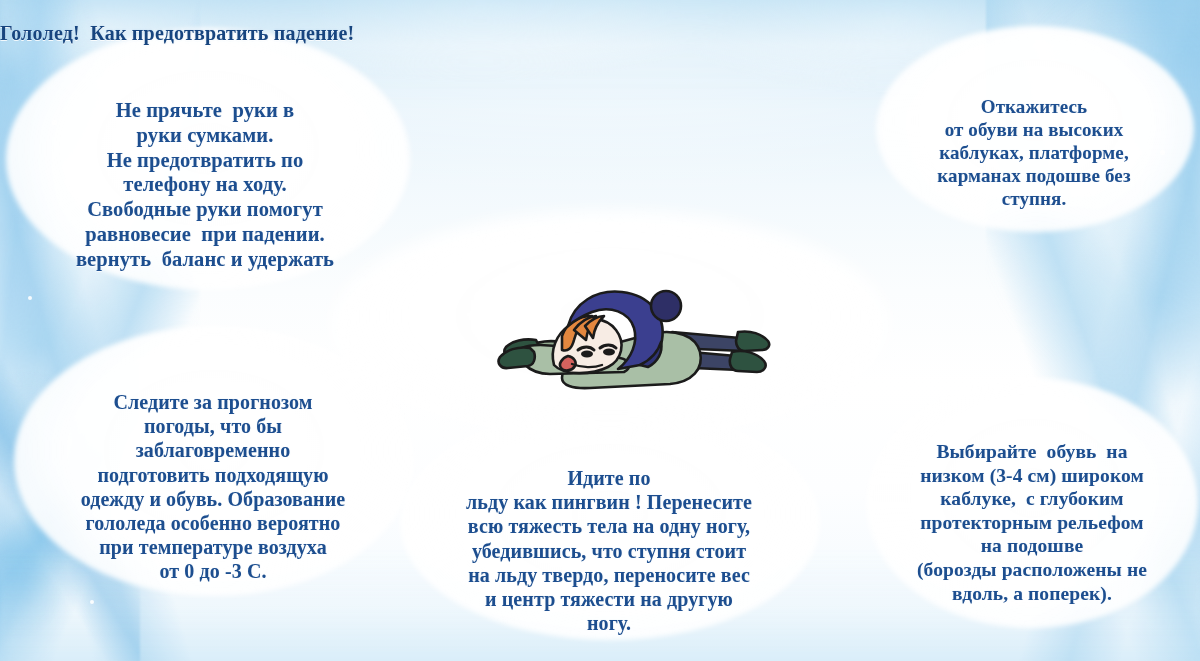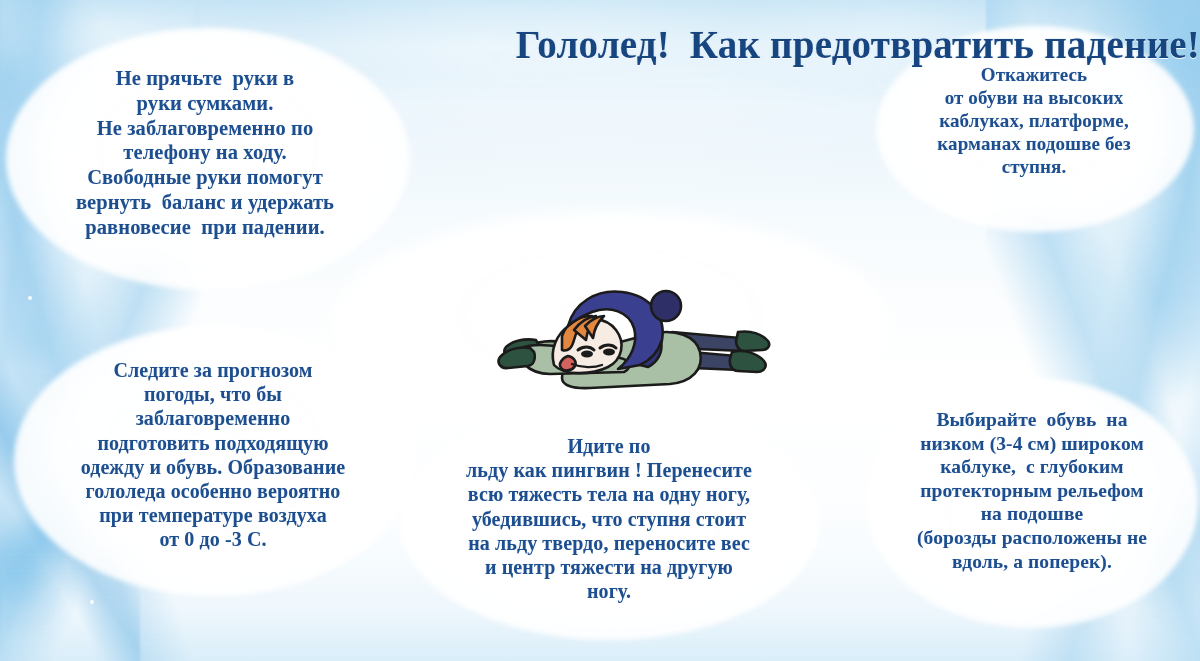--- a/index.html
+++ b/index.html
@@ -121,28 +121,29 @@
   .txt {
     position:absolute;
     text-align:center;
     font-weight:bold;
     color:#1d4e8f;
     line-height:1.21;
     letter-spacing:0.1px;
     text-shadow:
       0 1px 0 rgba(255,255,255,0.75),
       0 0 1px rgba(138,178,216,0.45);
+    margin-top: 32px;
   }
 
   #title {
     position:absolute;
     left:0; right:0;
     top:22px;
-    text-align:right;
-    font-size:39px;
+    text-align:left;
+    font-size:20px;
     font-weight:bold;
     color:#17457f;
     letter-spacing:0.2px;
     text-shadow:
        0 1px 0 rgba(255,255,255,0.85),
        0 0 2px rgba(180,210,236,0.8);
     white-space:pre;
   }
 
   #b1 { left:22px;  top:66px;  width:366px; font-size:20.5px; }
@@ -179,25 +180,25 @@
   <div class="blob" style="left:14px;  top:326px; width:400px; height:270px;"></div>
   <div class="blob" style="left:400px; top:406px; width:420px; height:234px;"></div>
   <div class="blob" style="left:866px; top:378px; width:332px; height:250px;"></div>
   <div class="blob" style="left:330px; top:210px; width:560px; height:230px; filter:blur(8px);"></div>
 
   <div id="title">Гололед!  Как предотвратить падение!</div>
 
   <div class="txt" id="b1">
       <span class="ln">Не прячьте  руки в</span>
       <span class="ln">руки сумками.</span>
-      <span class="ln">Не заблаговременно по</span>
+      <span class="ln">Не предотвратить по</span>
       <span class="ln">телефону на ходу.</span>
       <span class="ln">Свободные руки помогут</span>
+      <span class="ln">равновесие  при падении.</span>
       <span class="ln">вернуть  баланс и удержать</span>
-      <span class="ln">равновесие  при падении.</span>
     </div>
   <div class="txt" id="b2">
       <span class="ln">Откажитесь</span>
       <span class="ln">от обуви на высоких</span>
       <span class="ln">каблуках, платформе,</span>
       <span class="ln">карманах подошве без</span>
       <span class="ln">ступня.</span>
     </div>
   <div class="txt" id="b3">
       <span class="ln">Следите за прогнозом</span>

